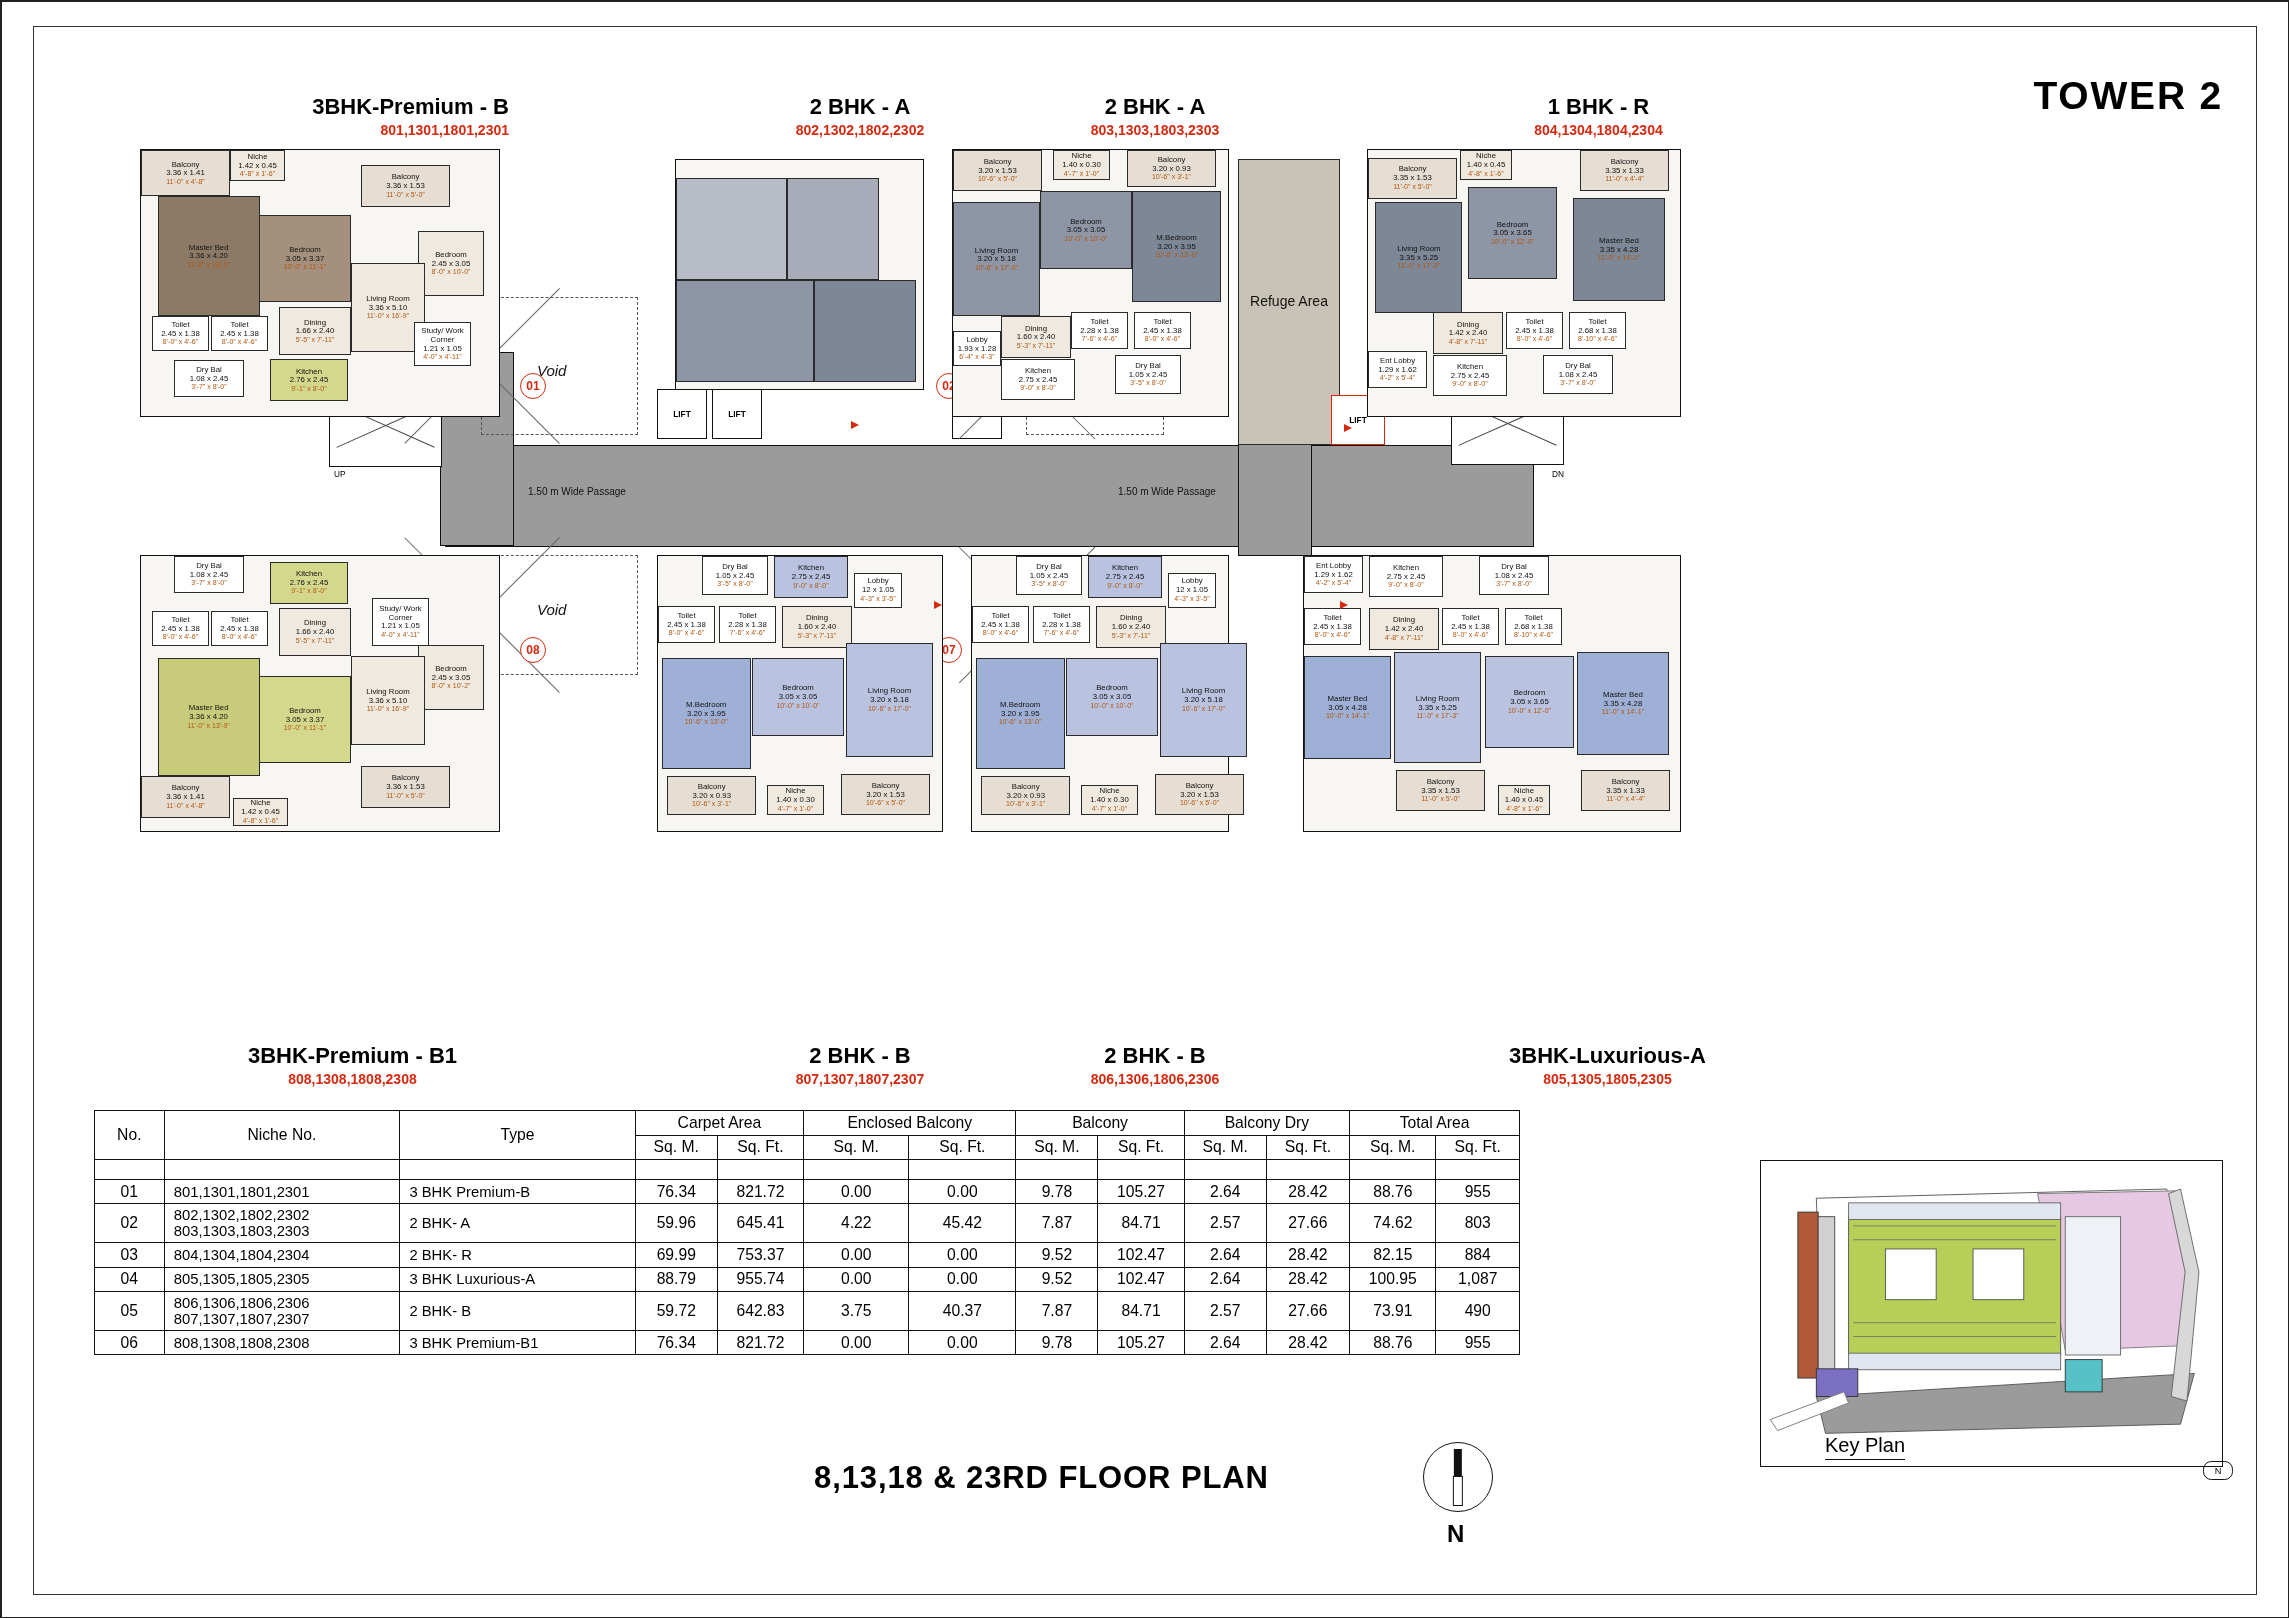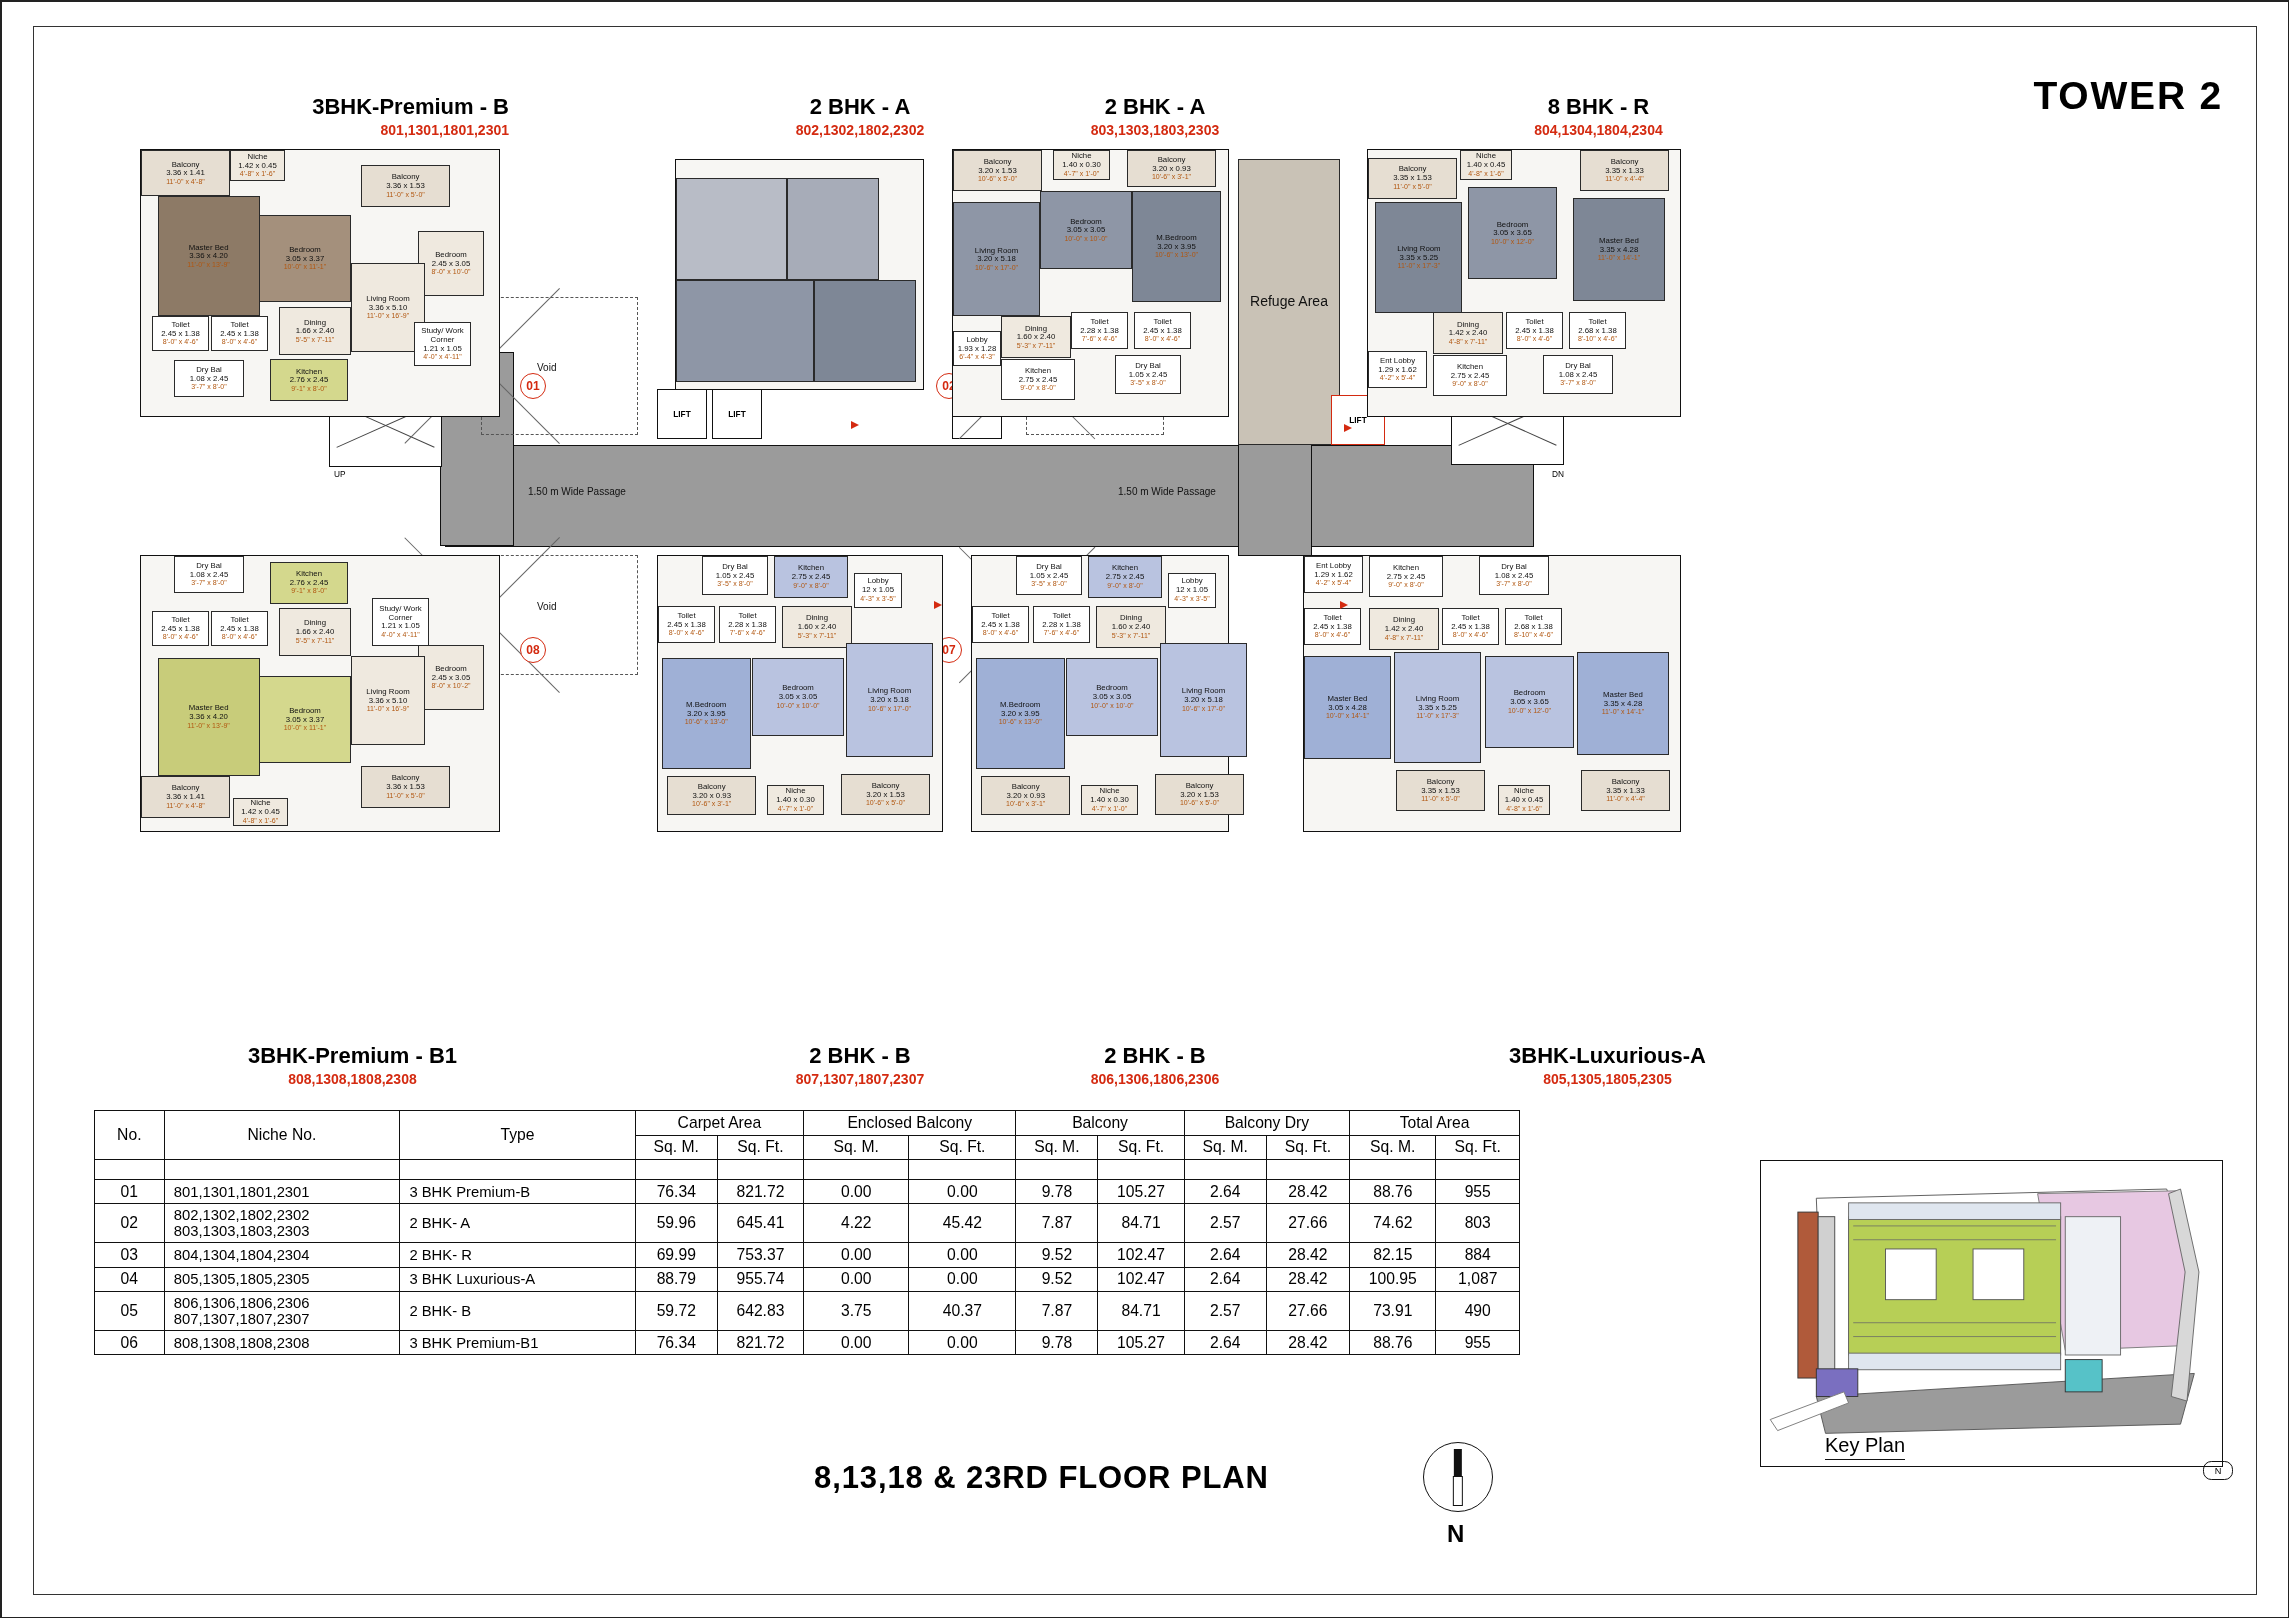--- a/index.html
+++ b/index.html
@@ -28,21 +28,21 @@
   .rm.olive{background:#c8cc7a;}
   .rm.olive2{background:#d4d88d;}
   .rm.beige{background:#e6ded2;}
   .rm.beige2{background:#efe9df;}
   .rm.white{background:#ffffff;}
   .rm.refuge{background:#c9c2b6;}
   .rm.slate{background:#b8bcc6;}
   .rm.slate2{background:#a7acb8;}
   .corridor{position:absolute;background:#9b9b9b;border:1.8px solid #111;box-sizing:border-box;}
   .passage-lbl{position:absolute;font-size:10px;color:#111;}
-  .void{position:absolute;font-size:10px;color:#111;}
+  .void{position:absolute;font-size:15px;color:#111;font-style:italic;}
   .xbox{position:absolute;box-sizing:border-box;border:0.9px dashed #555;}
   .xbox:before,.xbox:after{content:"";position:absolute;left:0;top:50%;width:141%;height:0.9px;background:#666;transform-origin:0 0;}
   .xbox:before{transform:rotate(45deg) translate(-50%,-50%);}
   .xbox:after{transform:rotate(-45deg) translate(-50%,-50%);}
   .circ{position:absolute;width:24px;height:24px;border:1.8px solid #d42a10;border-radius:50%;color:#d42a10;font-size:12px;font-weight:bold;display:flex;align-items:center;justify-content:center;background:#fff;}
   .lift{position:absolute;border:1.8px solid #111;background:#fff;font-size:8.3px;display:flex;align-items:center;justify-content:center;font-weight:bold;}
   .stair{position:absolute;border:1.8px solid #111;background:#fff;}
   .stair:before,.stair:after{content:"";position:absolute;left:1.8px;right:1.8px;top:50%;height:0.9px;background:#444;}
   .stair:before{transform:rotate(24deg);}
   .stair:after{transform:rotate(-24deg);}
@@ -83,21 +83,21 @@
   </div>
   <div class="unit-title" style="left:729px;top:92px;width:258px;">
     <span>2 BHK - A</span>
     <span class="flats">802,1302,1802,2302</span>
   </div>
   <div class="unit-title" style="left:1024px;top:92px;width:258px;">
     <span>2 BHK - A</span>
     <span class="flats">803,1303,1803,2303</span>
   </div>
   <div class="unit-title" style="left:1449px;top:92px;width:295px;">
-    <span>8 BHK - R</span>
+    <span>1 BHK - R</span>
     <span class="flats">804,1304,1804,2304</span>
   </div>
 
   <div class="plan">
 
     <div class="corridor" style="left:305px;top:305px;width:1089px;height:102px;"></div>
     <div class="corridor" style="left:300px;top:212px;width:74px;height:194px;"></div>
     <div class="corridor" style="left:1098px;top:148px;width:74px;height:268px;"></div>
     <div class="passage-lbl" style="left:388px;top:346px;">1.50 m Wide Passage</div>
     <div class="passage-lbl" style="left:978px;top:346px;">1.50 m Wide Passage</div>

